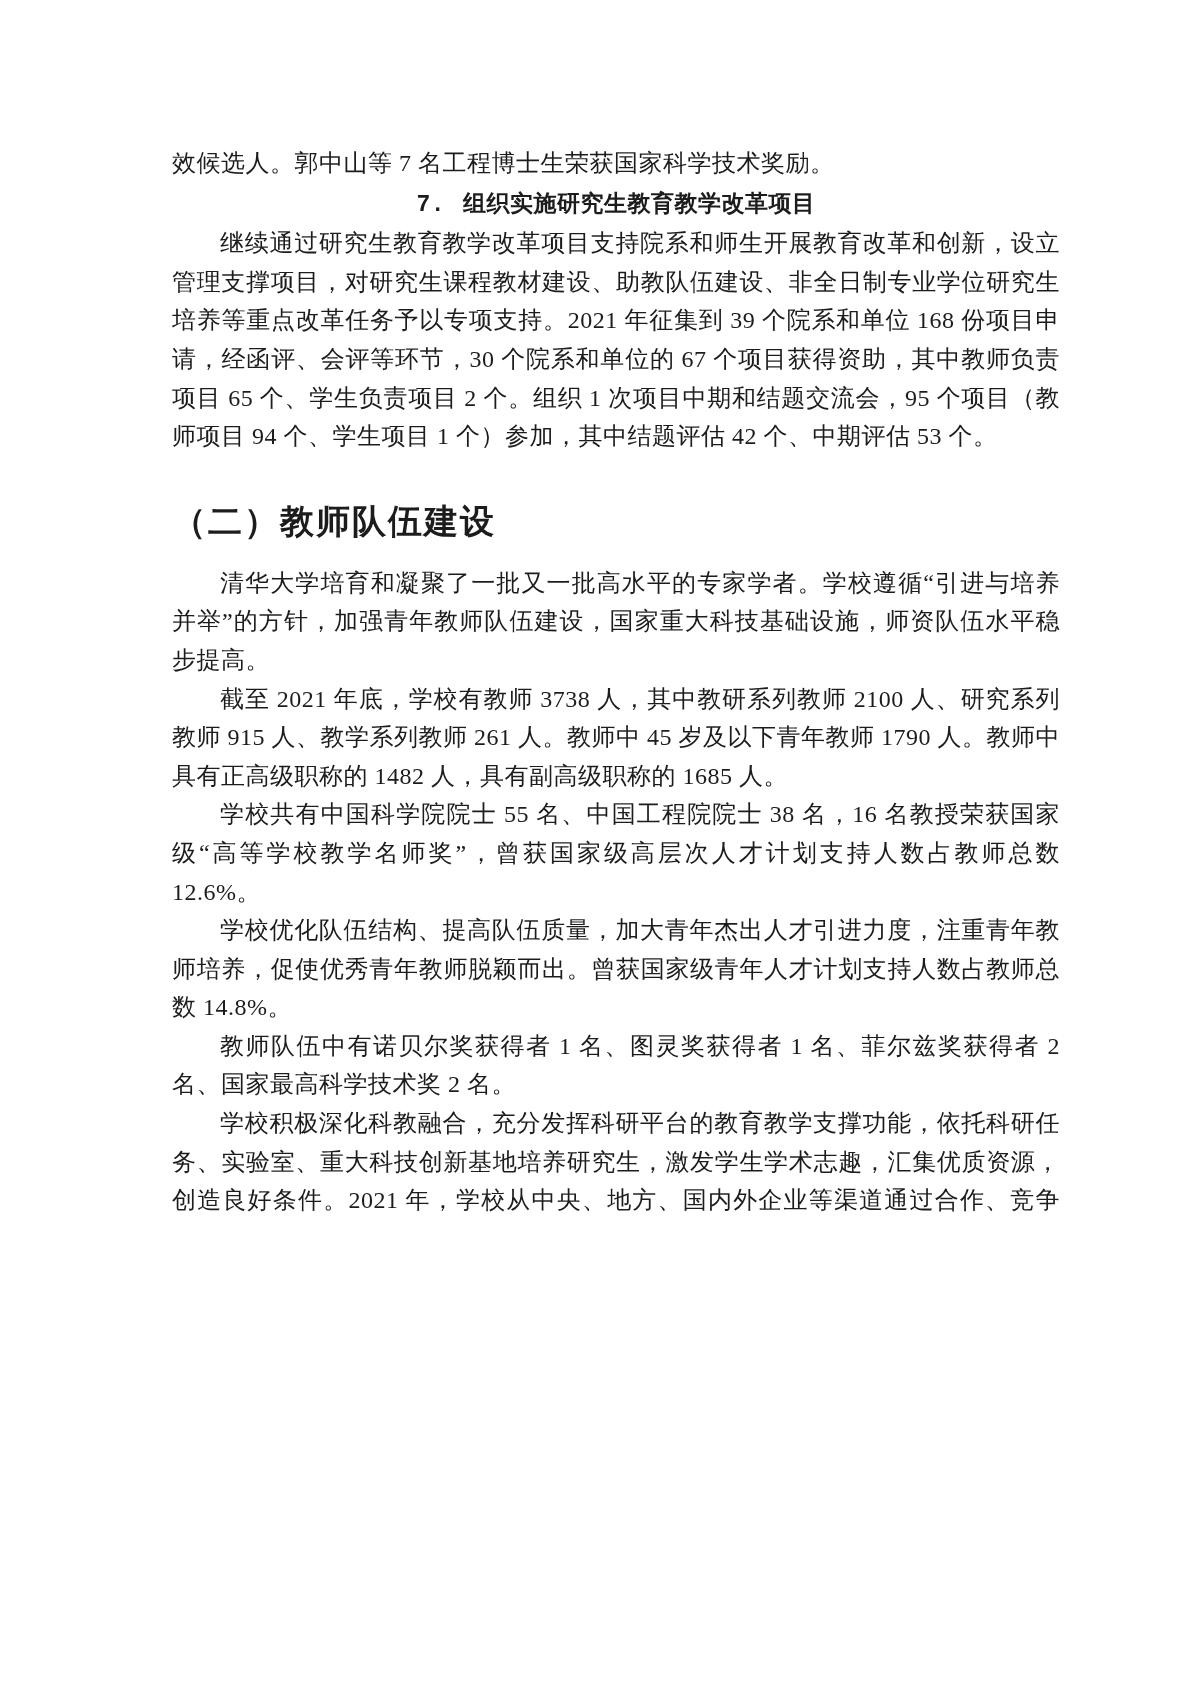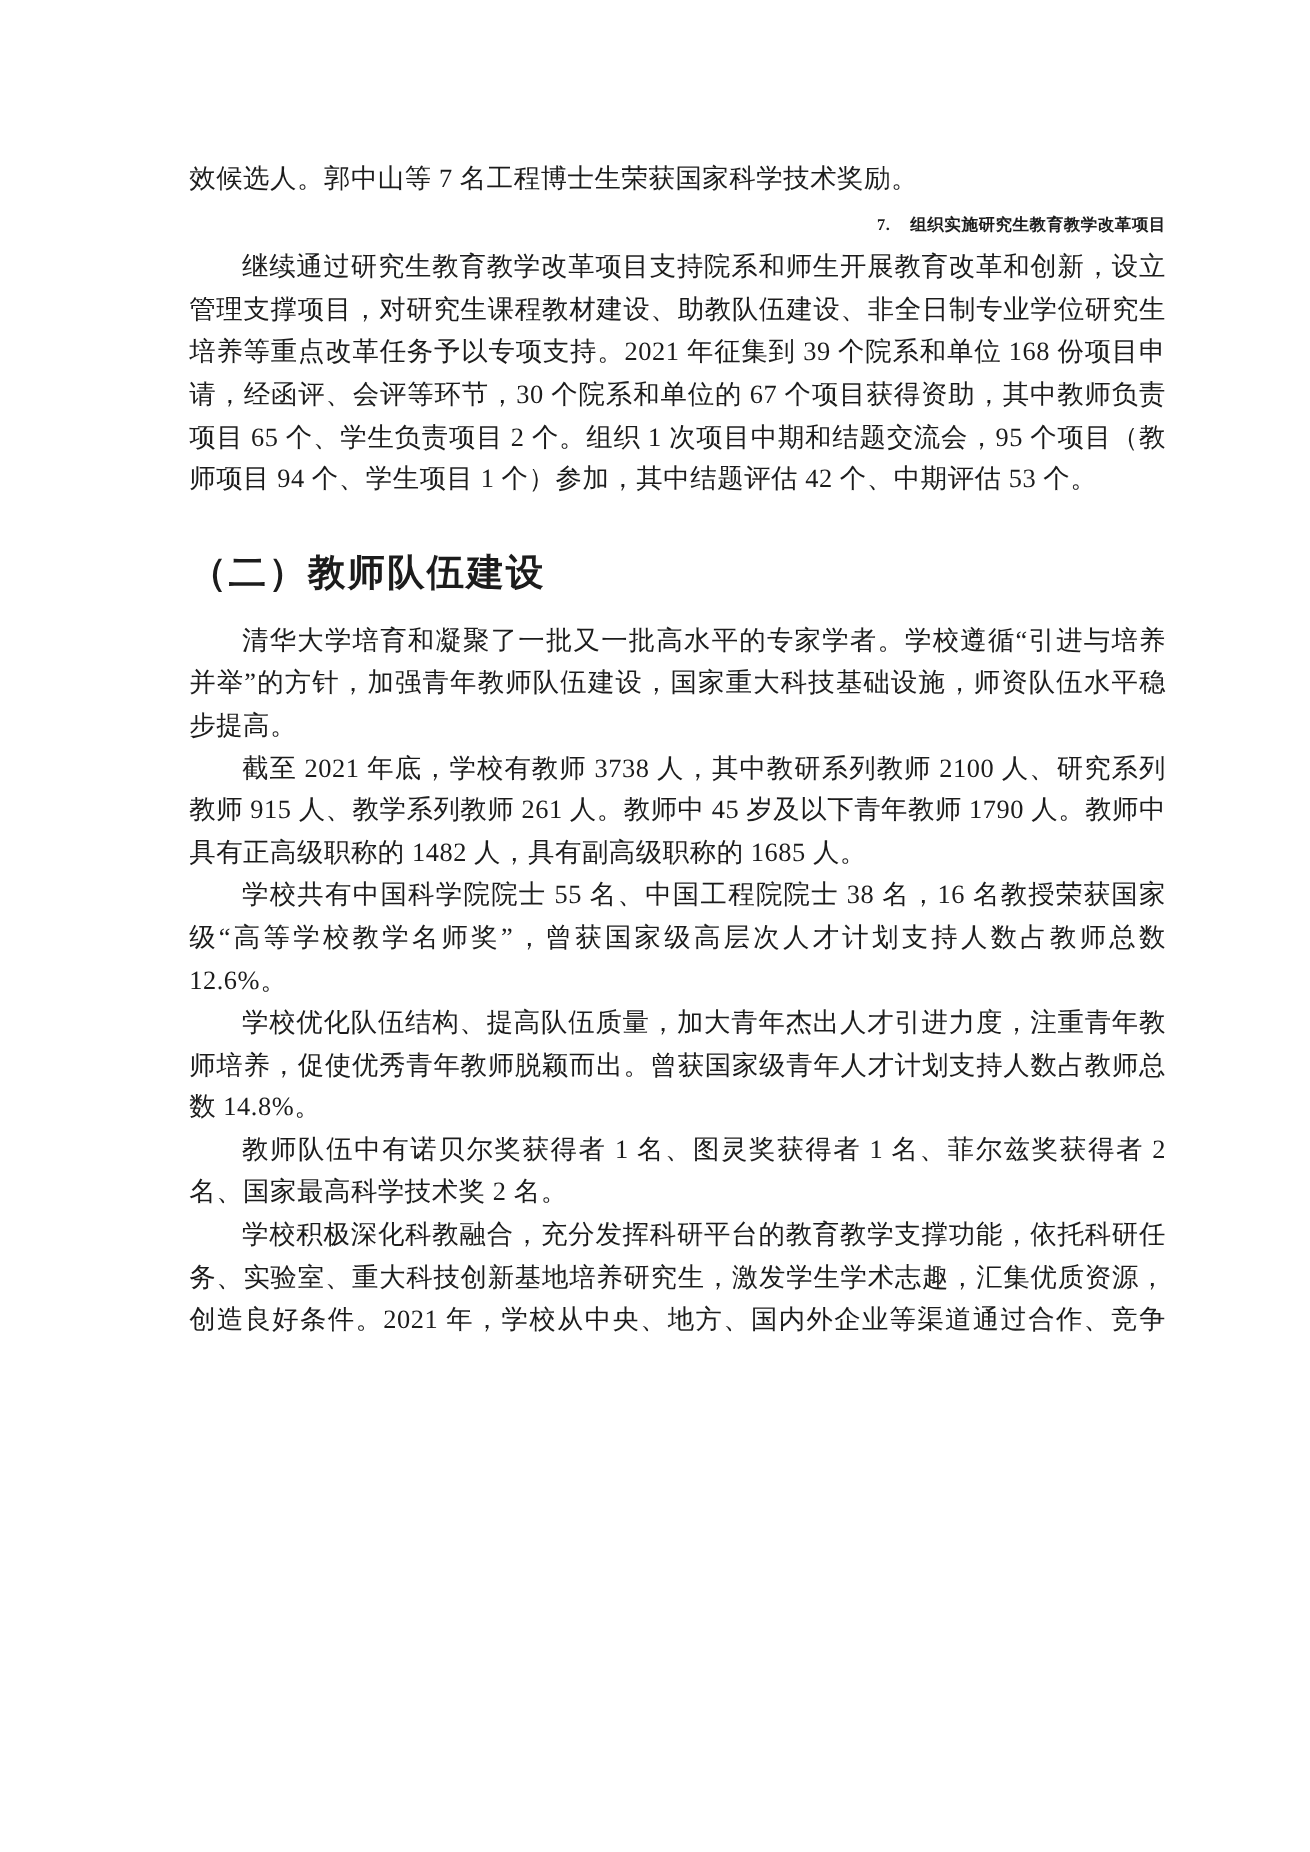--- a/index.html
+++ b/index.html
@@ -30,26 +30,26 @@
     margin: 0;
     padding: 0;
   }
   .para {
     text-indent: 48px;
   }
   .para-cont {
     text-indent: 0;
   }
   .h-num {
-    font-family: Liberation Serif, serif;
+    font-family: Liberation Mono, monospace;
     font-weight: bold;
-    font-size: 15px;
+    font-size: 23px;
     margin-top: 3px !important;
     text-indent: 0;
-    text-align: right;
+    text-align: center;
   }
   .h-num .num {
     display: inline-block;
     margin-right: 18px;
   }
   .h-section {
     font-family: "Liberation Sans", "DejaVu Sans", sans-serif;
     font-weight: bold;
     font-size: 34px;
     line-height: 46px;

